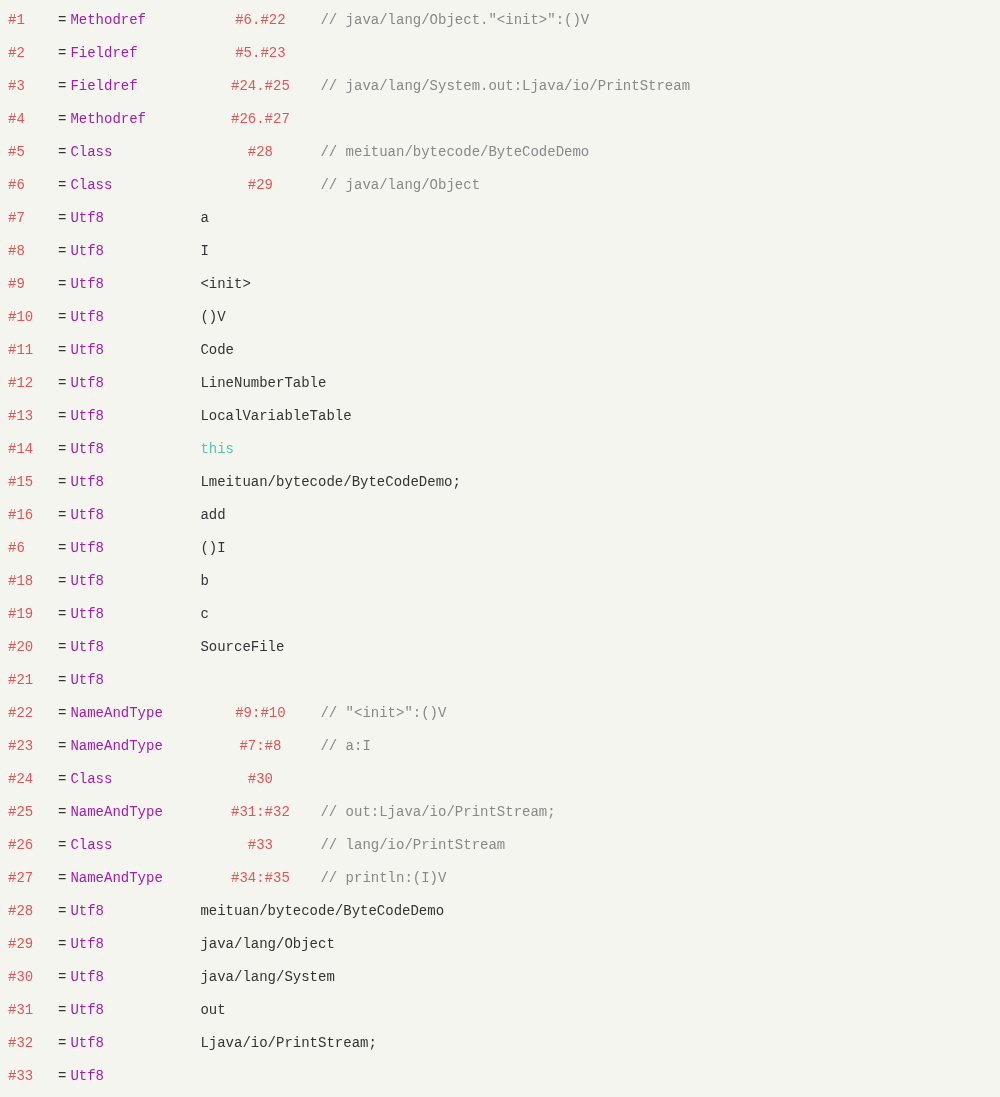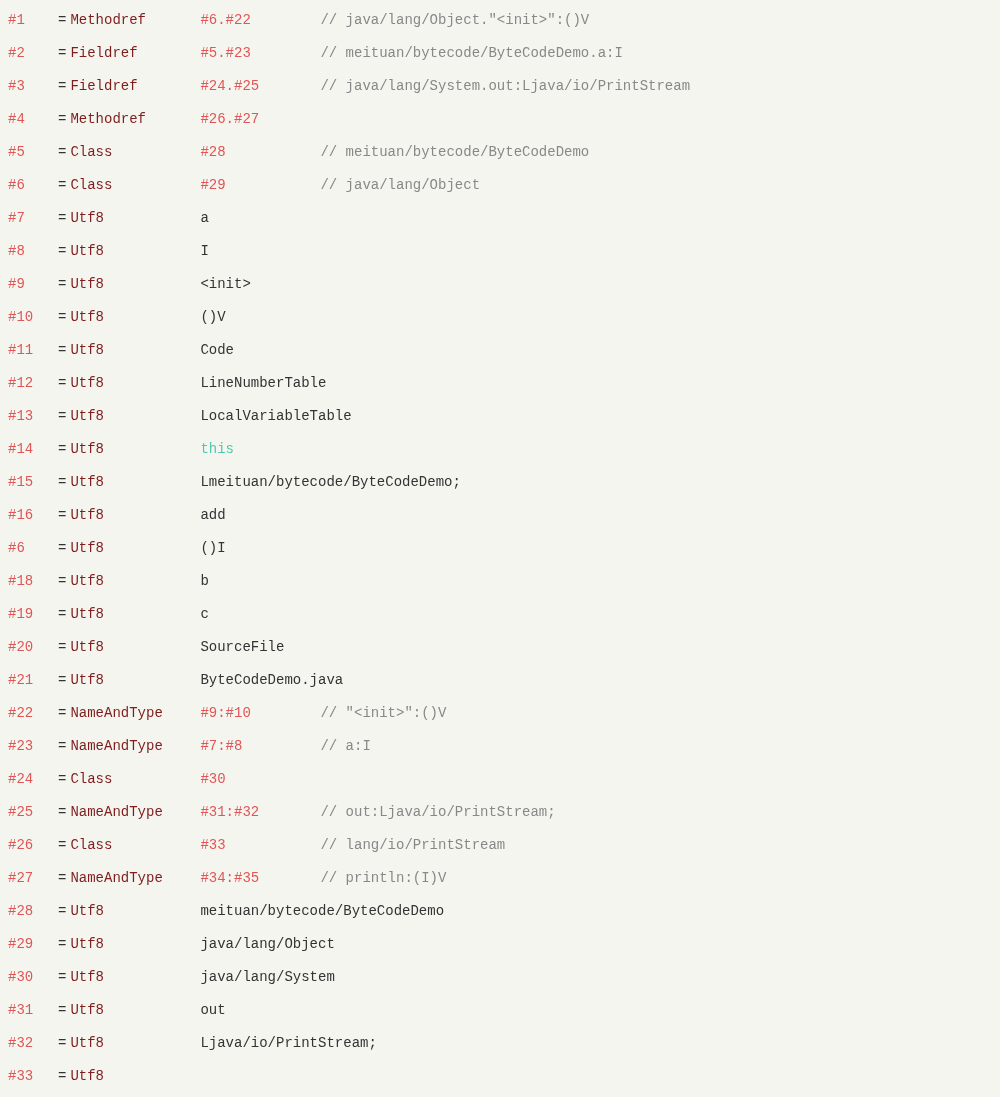--- a/index.html
+++ b/index.html
@@ -34,27 +34,28 @@
       min-width: 50px;
       font-weight: normal;
     }
 
     .equals {
       color: #333;
       margin-right: 4px;
     }
 
     .type {
-      color: #7f1d1d;
+      color: #a21caf;
       min-width: 130px;
     }
 
     .ref {
       color: #e05555;
       min-width: 120px;
+      text-align: center;
     }
 
     .ref-plain {
       color: #333;
       min-width: 120px;
     }
 
     .comment {
       color: #888;
     }
@@ -72,21 +73,20 @@
       <span class="equals">= </span>
       <span class="type">Methodref</span>
       <span class="ref">#6.#22</span>
       <span class="comment">    // java/lang/Object."&lt;init&gt;":()V</span>
     </div>
     <div class="code-row">
       <span class="index">#2</span>
       <span class="equals">= </span>
       <span class="type">Fieldref</span>
       <span class="ref">#5.#23</span>
-      <span class="comment">    // meituan/bytecode/ByteCodeDemo.a:I</span>
     </div>
     <div class="code-row">
       <span class="index">#3</span>
       <span class="equals">= </span>
       <span class="type">Fieldref</span>
       <span class="ref">#24.#25</span>
       <span class="comment">    // java/lang/System.out:Ljava/io/PrintStream</span>
     </div>
     <div class="code-row">
       <span class="index">#4</span>
@@ -189,21 +189,20 @@
     <div class="code-row">
       <span class="index">#20</span>
       <span class="equals">= </span>
       <span class="type">Utf8</span>
       <span class="ref-plain">SourceFile</span>
     </div>
     <div class="code-row">
       <span class="index">#21</span>
       <span class="equals">= </span>
       <span class="type">Utf8</span>
-      <span class="ref-plain">ByteCodeDemo.java</span>
     </div>
     <div class="code-row">
       <span class="index">#22</span>
       <span class="equals">= </span>
       <span class="type">NameAndType</span>
       <span class="ref">#9:#10</span>
       <span class="comment">    // "&lt;init&gt;":()V</span>
     </div>
     <div class="code-row">
       <span class="index">#23</span>

